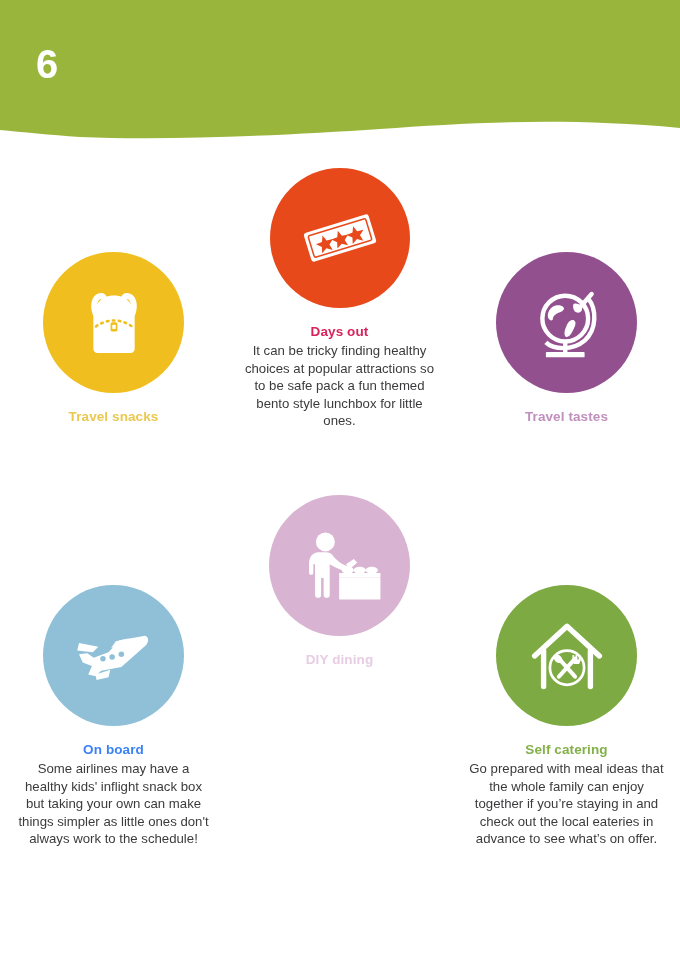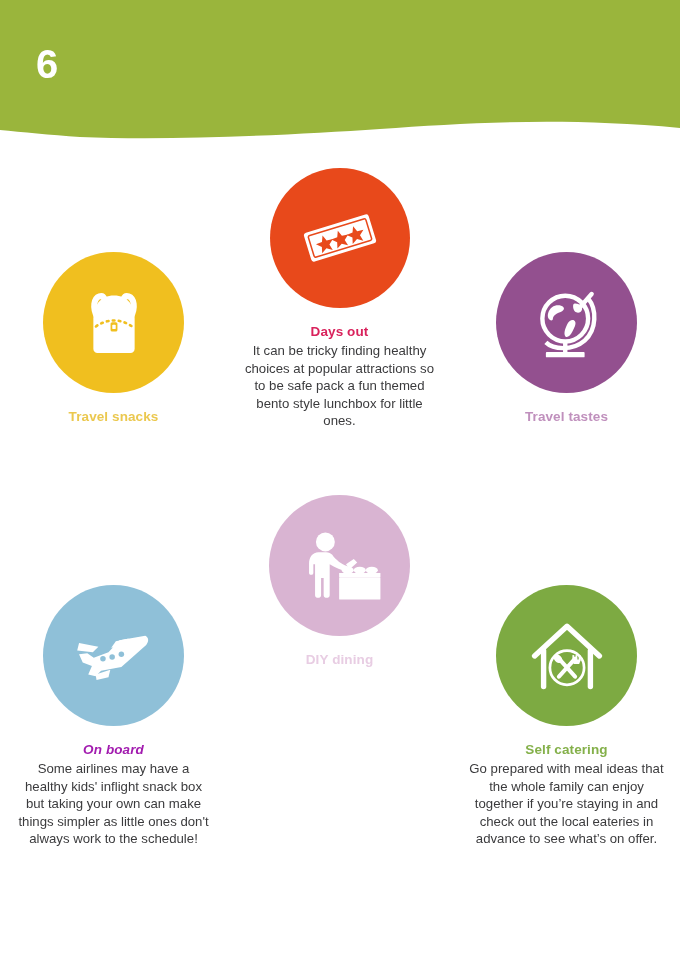--- a/index.html
+++ b/index.html
@@ -165,21 +165,21 @@
             <path d="M30,70 L46,65 L44,73 L31,76 Z"></path>
             <path d="M52,34 L66,31 L58,40 L47,41 Z"></path>
           </g>
           <g fill="#8fc0d8">
             <circle cx="38" cy="53" r="3"></circle>
             <circle cx="48" cy="51" r="3"></circle>
             <circle cx="58" cy="48" r="3"></circle>
           </g>
         </svg>
       </div>
-      <div class="heading" id="h-board" style="color: #a21caf; font-style: italic;">On board</div>
+      <div class="heading" id="h-board" style="color: #3b82f6;">On board</div>
       <p class="body-text wide" style="color: rgb(59, 59, 61);">Some airlines may have a healthy kids' inflight snack box but taking your own can make things simpler as little ones don't always work to the schedule!</p>
     </div>
   </div>
 
   <div class="col col-mid">
 
     <div class="cell" style="top:18px;">
       <div class="circle mid-top" id="c-days" style="background: rgb(232, 73, 27);">
         <svg class="icon-svg" width="94" height="94" viewBox="0 0 100 100">
           <g transform="rotate(-17 50 50)">

